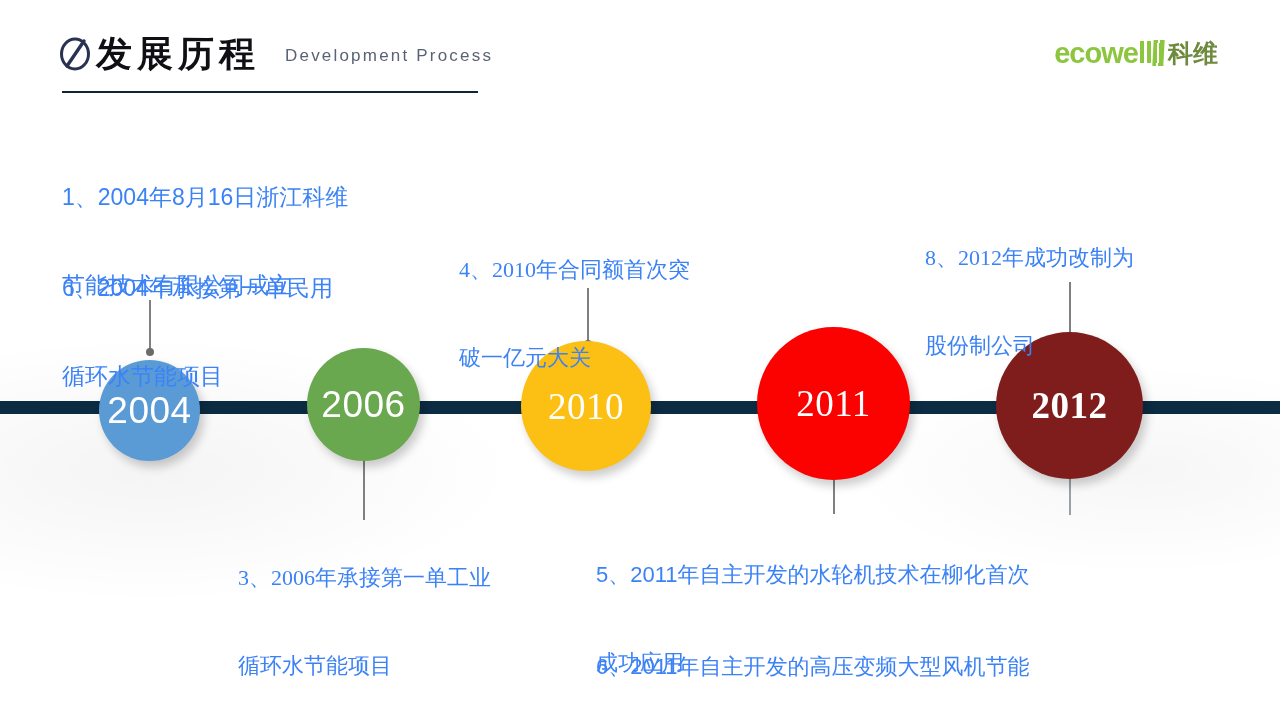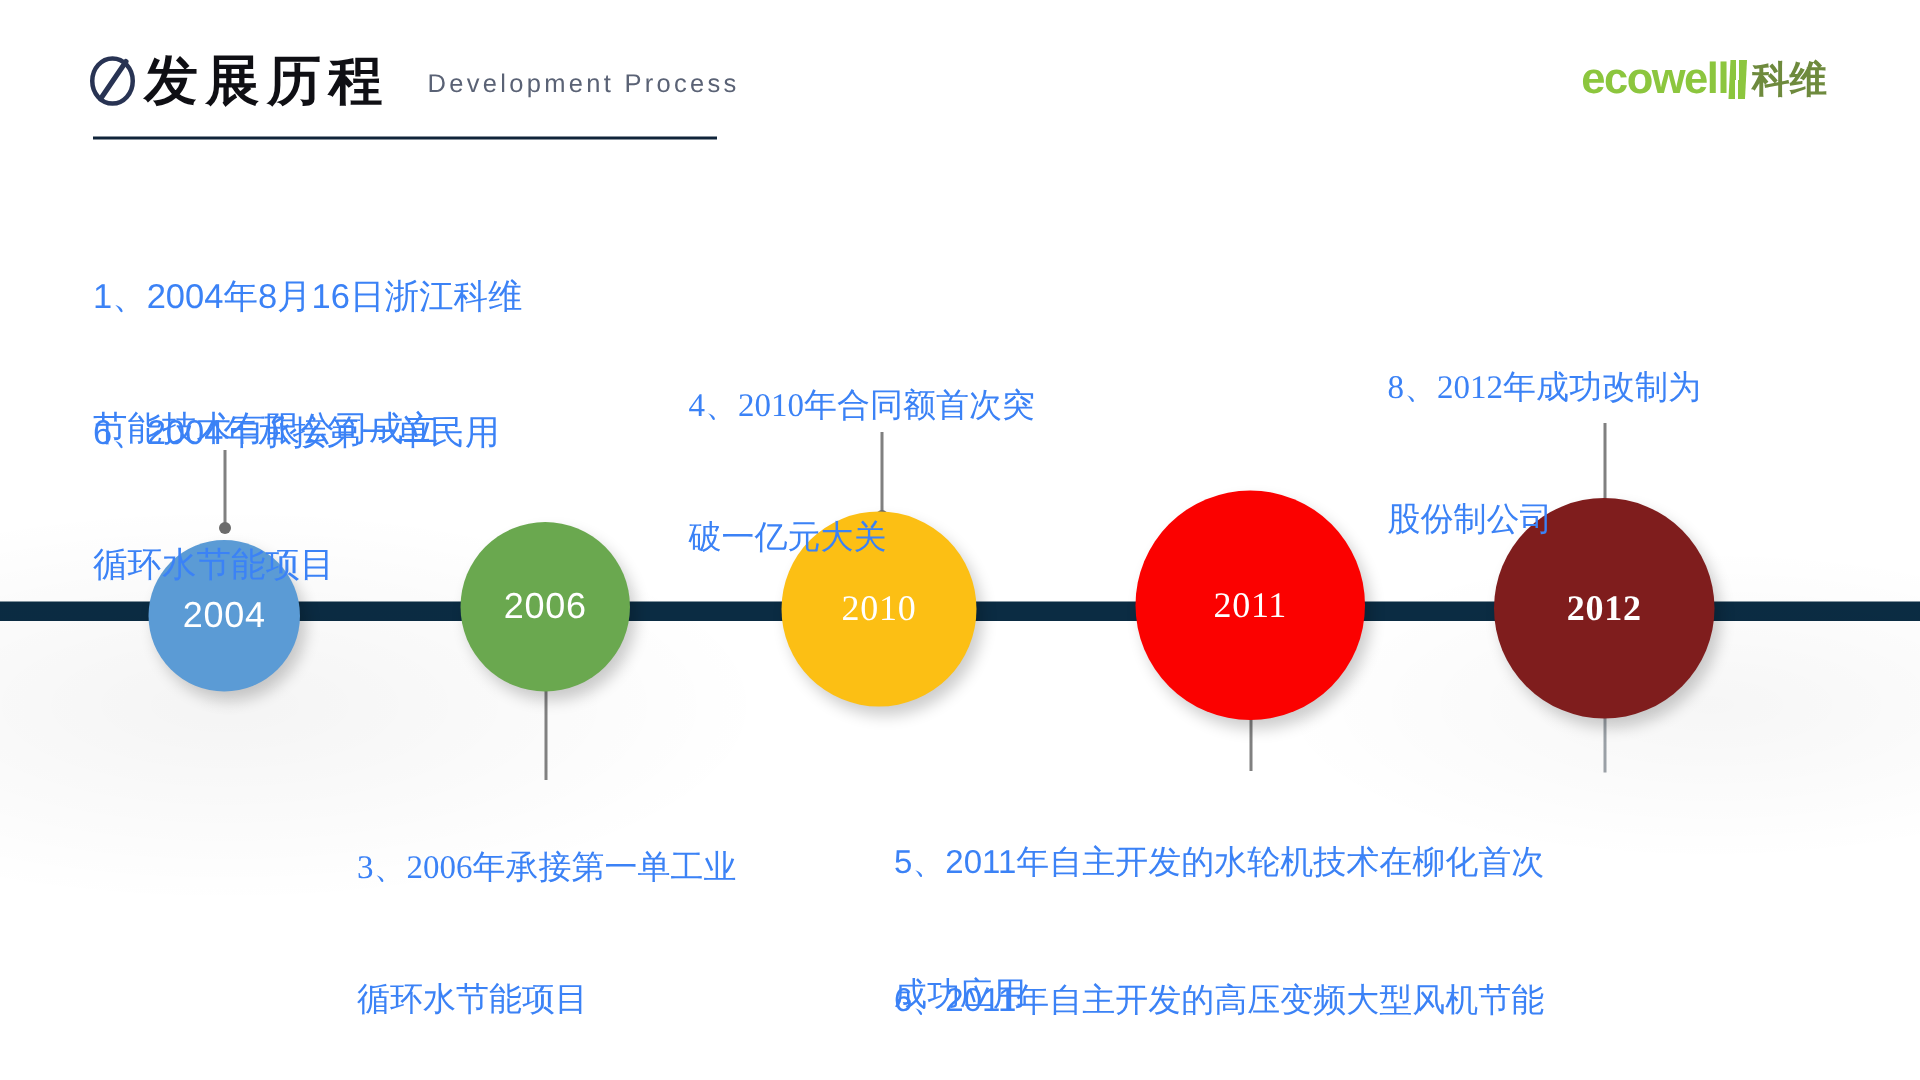--- a/index.html
+++ b/index.html
@@ -104,21 +104,21 @@
     position: absolute;
     border-radius: 50%;
     color: #ffffff;
     display: flex;
     align-items: center;
     justify-content: center;
     box-shadow: 4px 6px 10px rgba(0,0,0,0.20);
     z-index: 3;
   }
   .node span {
-    font-size: 24px;
+    font-size: 37px;
     letter-spacing: 0.5px;
     line-height: 1;
   }
   .node.serif span { font-family: "Liberation Serif", "DejaVu Serif", serif; }
 
   
   .conn {
     position: absolute;
     width: 2px;
     background: #808080;

